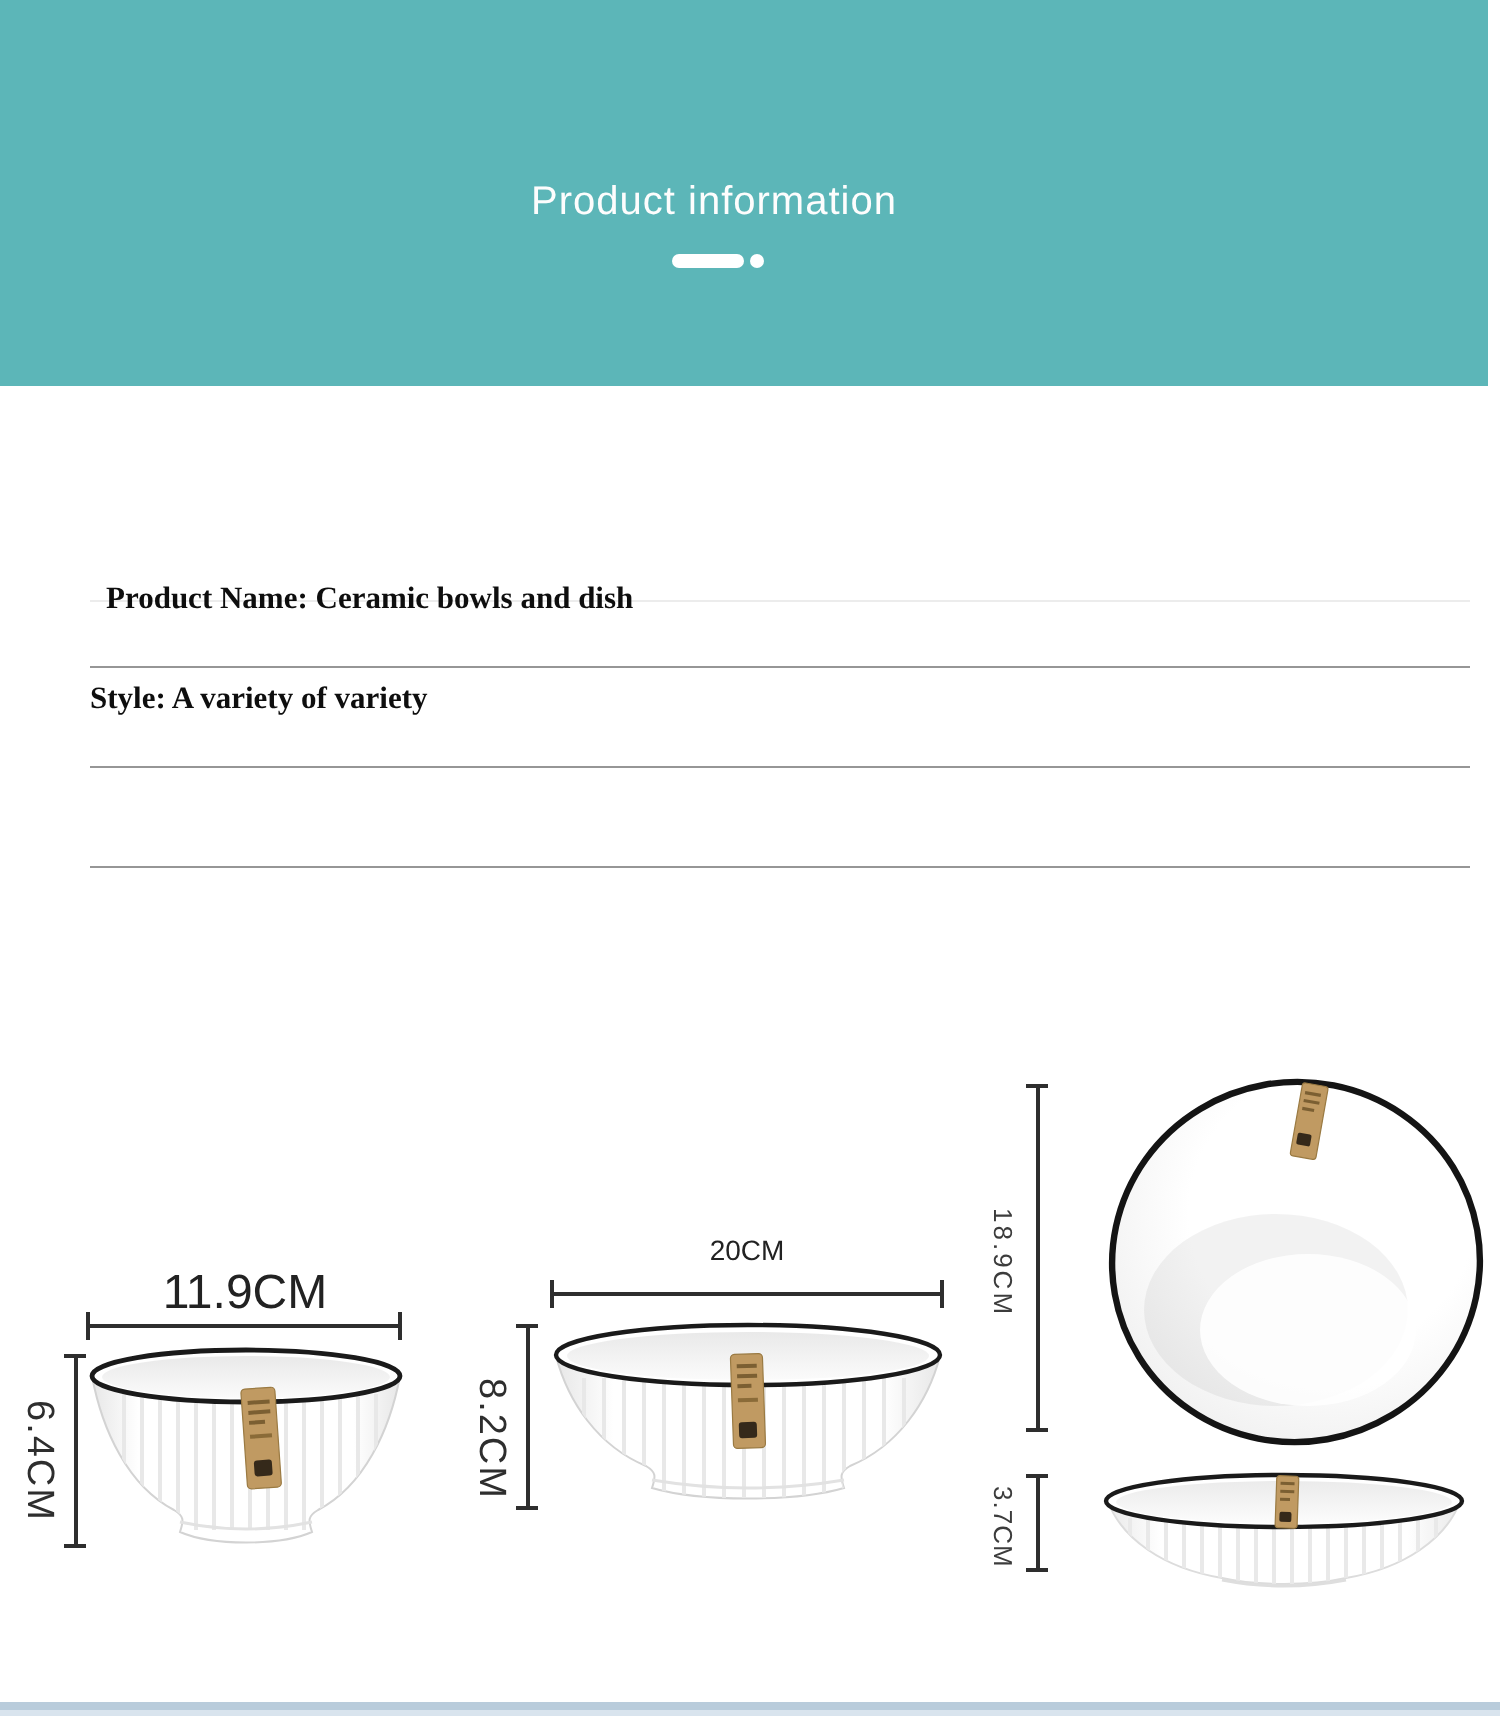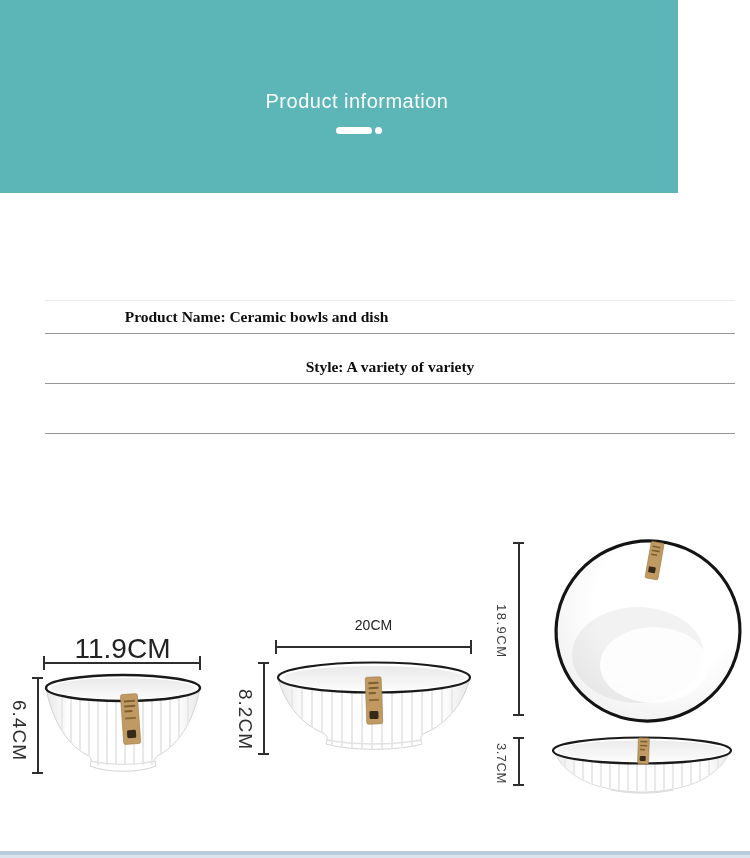--- a/index.html
+++ b/index.html
@@ -1,36 +1,36 @@
 <!DOCTYPE html>
 <html><head>
 <meta charset="utf-8">
 <style>
   html,body{margin:0;padding:0;background:#fff;}
   #page{position:relative;width:750px;height:858px;background:#ffffff;overflow:hidden;
         font-family:"Liberation Sans",sans-serif;}
 
   
-  .banner{position:absolute;left:0;top:0;width:678px;height:193px;background:#5cb6b8;}
+  .banner{position:absolute;left:0;top:0;width:744px;height:193px;background:#5cb6b8;}
   .banner-title{position:absolute;left:0;top:90px;width:714px;text-align:center;
                 color:#fdfdfd;font-size:20px;letter-spacing:.5px;}
   .banner-dash{position:absolute;left:336px;top:127px;width:36px;height:7px;border-radius:4px;background:#ffffff;}
   .banner-dot{position:absolute;left:375px;top:127px;width:7px;height:7px;border-radius:50%;background:#ffffff;}
 
   
   .spec-table{position:absolute;left:45px;top:300px;width:690px;border-top:1px solid #ececec;
               font-family:"Liberation Serif",serif;font-weight:bold;color:#0e0e0e;font-size:15.5px;}
-  .spec-row{display:flex;align-items:flex-end;border-bottom:1px solid #969696;padding-bottom:7px;box-sizing:border-box;text-align:center;}
+  .spec-row{display:flex;align-items:flex-end;border-bottom:1px solid #969696;padding-bottom:24px;box-sizing:border-box;}
   .spec-row.first{height:33px;}
   .spec-row.tall{height:50px;}
   .cell-left{width:415px;padding-left:8px;box-sizing:border-box;}
   .cell-right{flex:1;}
 
   
-  .dim-label{position:absolute;text-align:center;color:#222;font-size:28px;}
+  .dim-label{position:absolute;text-align:center;color:#222;font-size:24px;}
   .dim-label-v{position:absolute;writing-mode:vertical-rl;color:#2e2e2e;}
   .hdim{position:absolute;height:14px;}
   .hdim::before,.hdim::after{content:"";position:absolute;top:0;width:2px;height:14px;background:#2e2e2e;}
   .hdim::before{left:0;} .hdim::after{right:0;}
   .hdim .hline{position:absolute;left:1px;right:1px;top:6px;height:2px;background:#2e2e2e;}
   .vdim{position:absolute;width:11px;}
   .vdim::before,.vdim::after{content:"";position:absolute;left:0;width:11px;height:2px;background:#2e2e2e;}
   .vdim::before{top:0;} .vdim::after{bottom:0;}
   .vdim .vline{position:absolute;top:1px;bottom:1px;left:5px;width:2px;background:#2e2e2e;}
 

